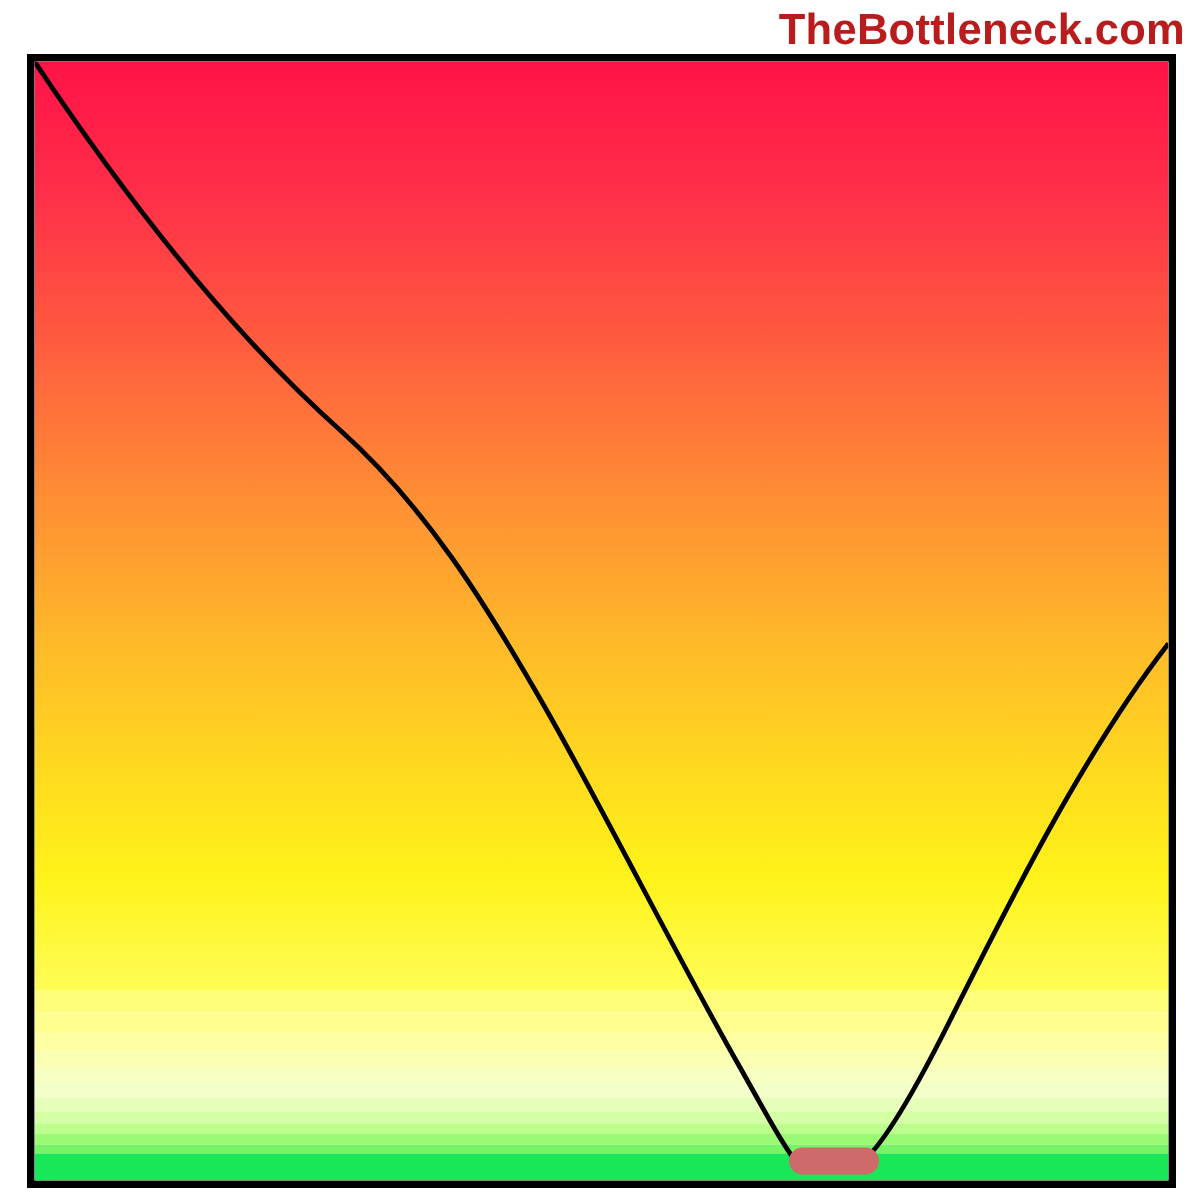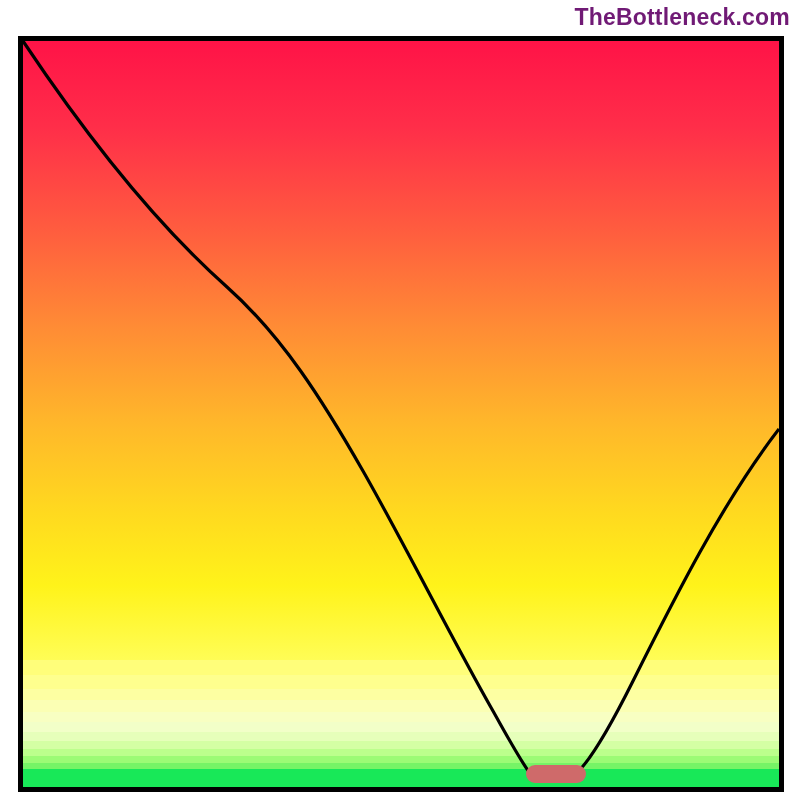--- a/index.html
+++ b/index.html
@@ -13,23 +13,23 @@
   }
   .stage {
     position: relative;
     width: 800px;
     height: 800px;
   }
   .watermark {
     position: absolute;
     top: 4px;
     right: 10px;
-    font-size: 23px;
+    font-size: 29px;
     font-weight: 600;
-    color: #701a75;
+    color: #b91c1c;
     letter-spacing: 0.2px;
   }
   .plot-frame {
     position: absolute;
     left: 18px;
     top: 36px;
     width: 766px;
     height: 756px;
     box-sizing: border-box;
     border: 5px solid #000;

